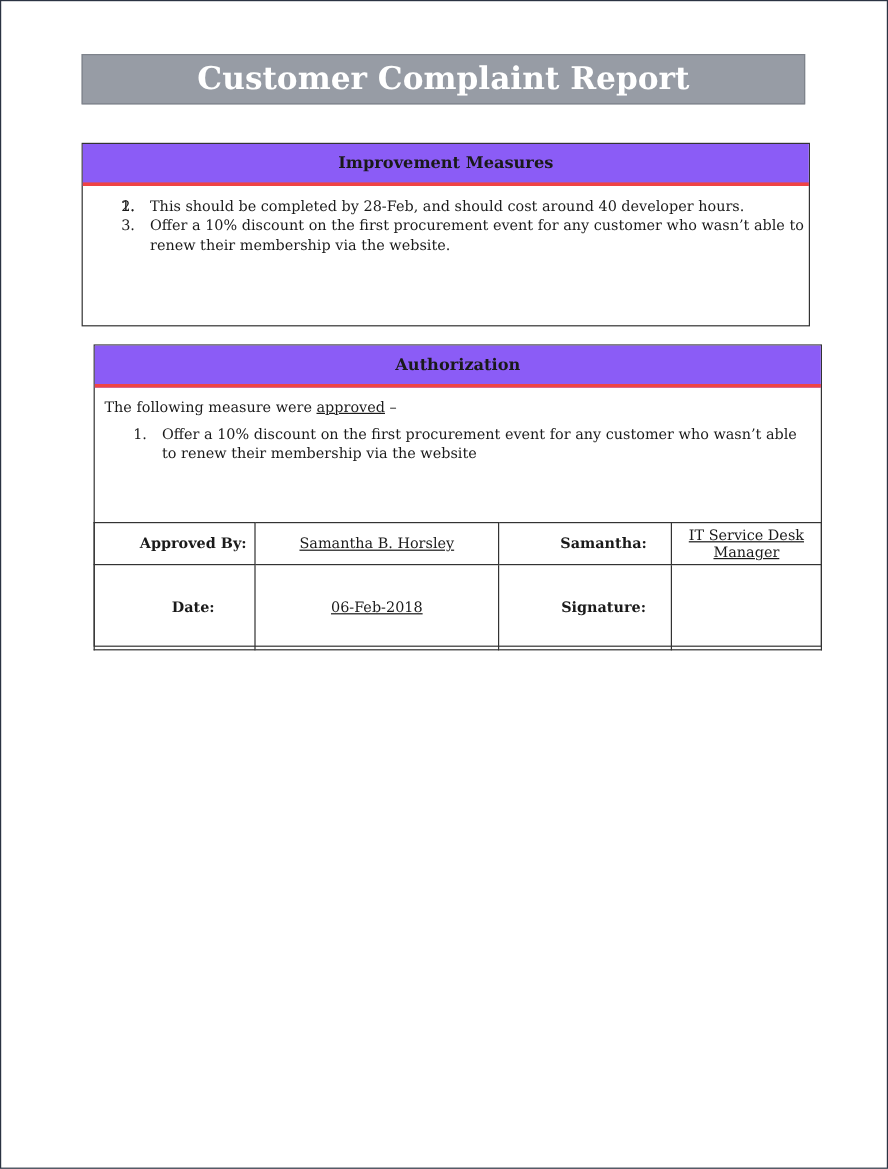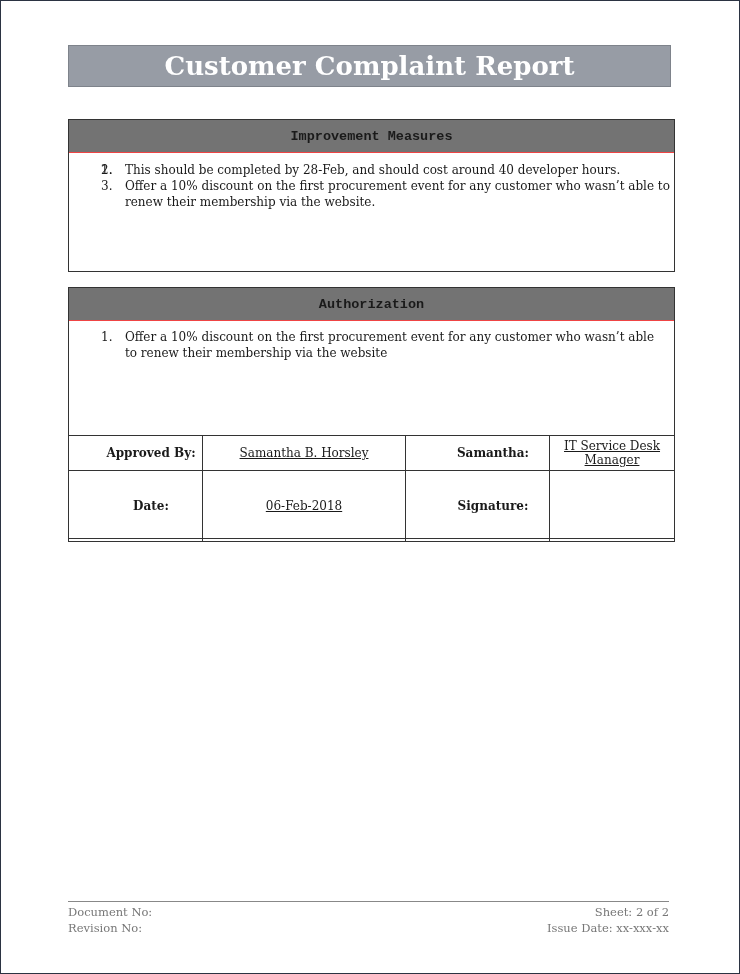--- a/index.html
+++ b/index.html
@@ -1,24 +1,24 @@
 <!DOCTYPE html>
 <html><head>
 <meta charset="utf-8">
 <style>
   html, body { margin:0; padding:0; }
   body { width:740px; height:974px; background:#fff; font-family:"DejaVu Serif", serif; color:#1a1a1a; }
   .page { position:relative; width:738px; height:972px; border:1px solid #2b3342; background:#fff; }
   .title-bar { position:absolute; left:67px; top:44px; width:601px; height:40px; background:#979ca5; border:1px solid #7e838b;
     display:flex; align-items:center; justify-content:center; color:#fff; font-weight:bold; font-size:26px; }
   .section { position:absolute; left:67px; width:605px; border:1px solid #333; background:#fff; }
-  .sec-head { background:#737373; border-bottom:1px solid #ef4444; height:32px; display:flex; align-items:center; justify-content:center;
-    font-weight:bold; font-size:13.5px;font-family:Liberation Mono, monospace; }
+  .sec-head { background:#8b5cf6; border-bottom:3px solid #ef4444; height:32px; display:flex; align-items:center; justify-content:center;
+    font-weight:bold; font-size:13.5px; }
   .sec1 { top:118px; height:151px; }
-  .sec2 { top:286px; height:250px; }
+  .sec2 { top:286px; height:250px;margin-left:10px; }
   ol { margin:0; padding:0; list-style:none; }
   .num-item { position:relative; padding-left:56px; font-size:12px; line-height:16px; }
   .num-item .num { position:absolute; left:32px; top:0; }
   .list1 { padding-top:9px; }
   .auth-body { padding:8px 8px 0 8px; font-size:12px; line-height:16px; }
   .auth-body .intro { margin-bottom:7px; }
   .auth-body .num-item { padding-left:48px; }
   .auth-body .num-item .num { left:24px; }
   .auth-body .rest { font-weight:bold; margin-top:7px; }
   .u { text-decoration:underline; }
@@ -41,20 +41,21 @@
     <ol class="list1">
       <li class="num-item"><span class="num">1.</span></li>
       <li class="num-item"><span class="num">2.</span><span>This should be completed by 28-Feb, and should cost around 40 developer hours.</span></li>
       <li class="num-item"><span class="num">3.</span><span>Offer a 10% discount on the first procurement event for any customer who wasn’t able to renew their membership via the website.</span></li>
     </ol>
   </div>
 
   <div class="section sec2">
     <div class="sec-head">Authorization</div>
     <div class="auth-body">
+      <div class="intro"><span>The following measure were </span><span class="u">approved</span><span> –</span></div>
       <ol>
         <li class="num-item"><span class="num">1.</span><span>Offer a 10% discount on the first procurement event for any customer who wasn’t able to renew their membership via the website</span></li>
       </ol>
     </div>
     <table class="sig">
       <tbody>
           <tr class="r1">
         <td class="lbl" style="width:100px">Approved By:</td>
         <td style="width:200px"><span class="u">Samantha B. Horsley</span></td>
         <td class="lbl" style="width:110px">Samantha:</td>
@@ -63,23 +64,13 @@
       <tr class="r2">
         <td class="lbl">Date:</td>
         <td><span class="u">06-Feb-2018</span></td>
         <td class="lbl">Signature:</td>
         <td></td>
       </tr>
     </tbody>
       </table>
   </div>
 
-  <div class="footer">
-    <div class="frow">
-      <span>Document No:</span>
-      <span>Sheet: 2 of 2</span>
-    </div>
-    <div class="frow">
-      <span>Revision No:</span>
-      <span>Issue Date: xx-xxx-xx</span>
-    </div>
-  </div>
 </div>
 
 </body></html>

